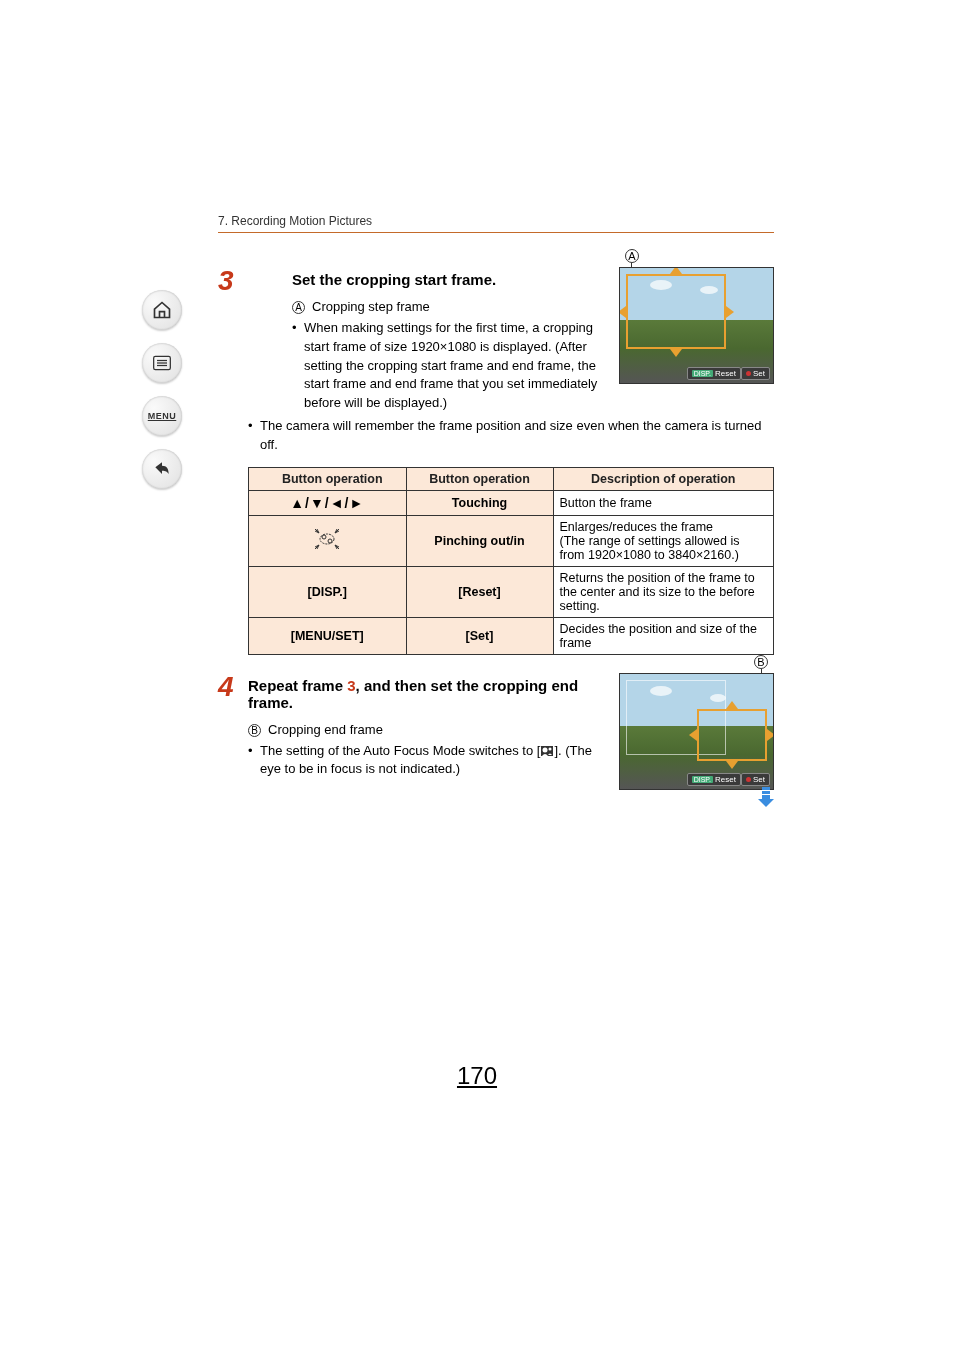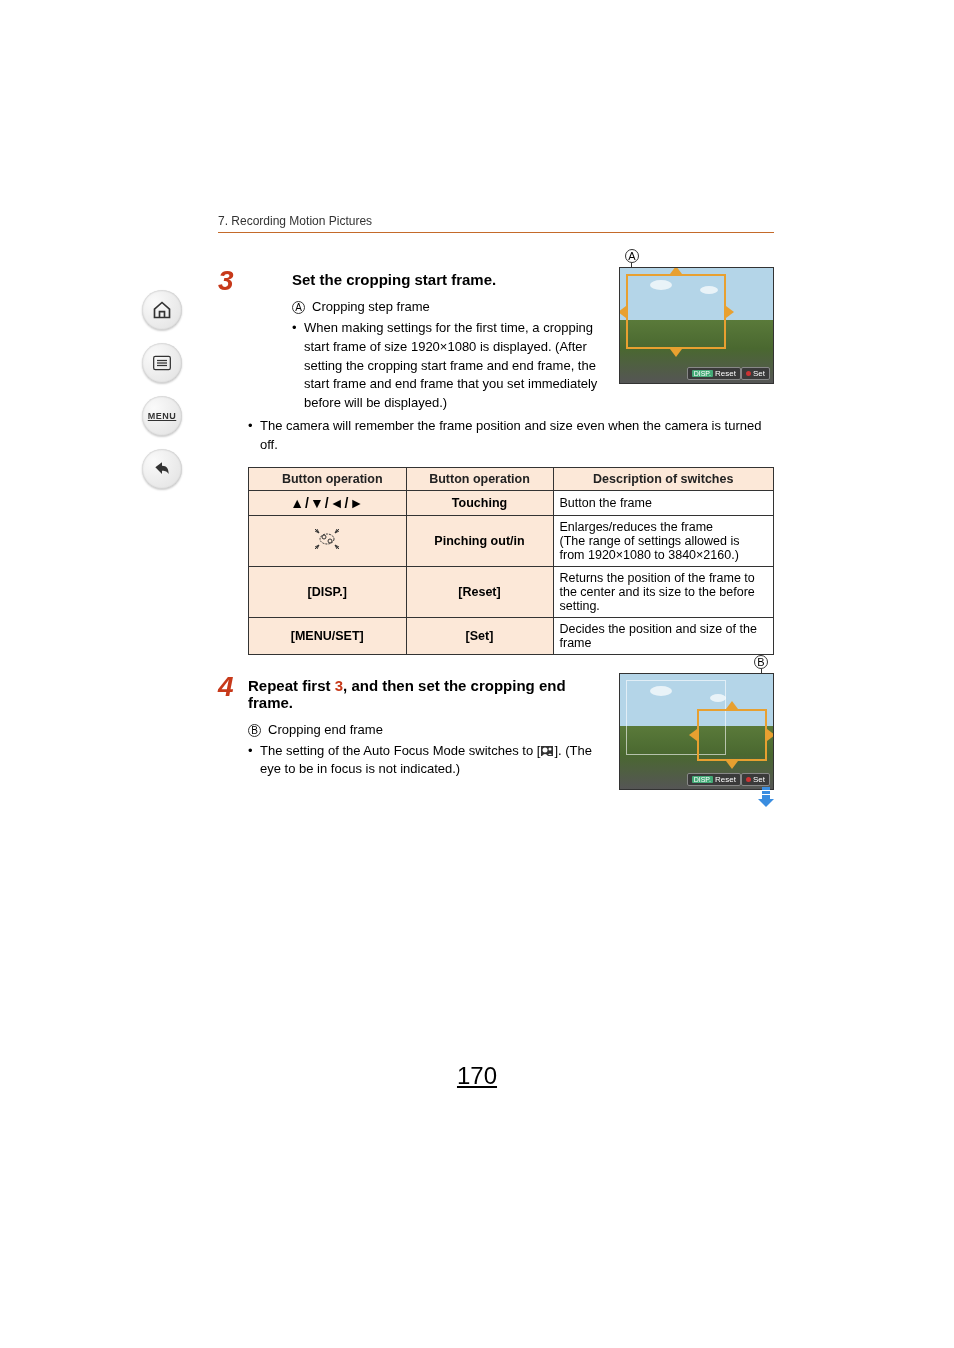--- a/index.html
+++ b/index.html
@@ -245,21 +245,21 @@
       <div class="sub-item" style="margin-top:2px;">
         <span class="bullet">•</span>
           <span class="txt">The camera will remember the frame position and size even when the camera is turned off.</span>
       </div>
 
       <table class="ops">
         <tbody>
             <tr>
           <th style="width:30%;padding-left:16px;">Button operation</th>
           <th style="width:28%;">Button operation</th>
-          <th>Description of switches</th>
+          <th>Description of operation</th>
         </tr>
         <tr>
           <td class="op-btn"><span class="dir-glyph">▲/▼/◄/►</span></td>
           <td class="op-touch">Touching</td>
           <td>Button the frame</td>
         </tr>
         <tr>
           <td class="op-btn">
             <svg class="pinch-svg" viewBox="0 0 28 24">
               <path d="M6 6 L2 2 M6 6 L4 2 M6 6 L2 4" stroke="#333" stroke-width="1" fill="none"></path>
@@ -289,21 +289,21 @@
         </table>
     </div>
   </div>
 
   <div class="step" style="margin-top:18px;">
     <div class="step-num">4</div>
     <div class="step-body">
       <div style="display:flex;gap:16px;">
         <div style="flex:1;">
           <div class="step-title">
-            <span>Repeat first </span><span class="step3-ref">3</span><span>, and then set the cropping end frame.</span>
+            <span>Repeat frame </span><span class="step3-ref">3</span><span>, and then set the cropping end frame.</span>
           </div>
           <div class="sub-item">
             <span class="marker"><span style="border:1px solid #333;border-radius:50%;font-size:10px;display:inline-block;width:13px;height:13px;line-height:12px;text-align:center;">B</span></span>
             <span class="txt">Cropping end frame</span>
           </div>
           <div class="sub-item">
             <span class="bullet">•</span>
             <span class="txt">
               <span>The setting of the Auto Focus Mode switches to [</span><svg class="face-icon" viewBox="0 0 14 12">
                   <rect x="1" y="1" width="12" height="10" fill="#333"></rect>

